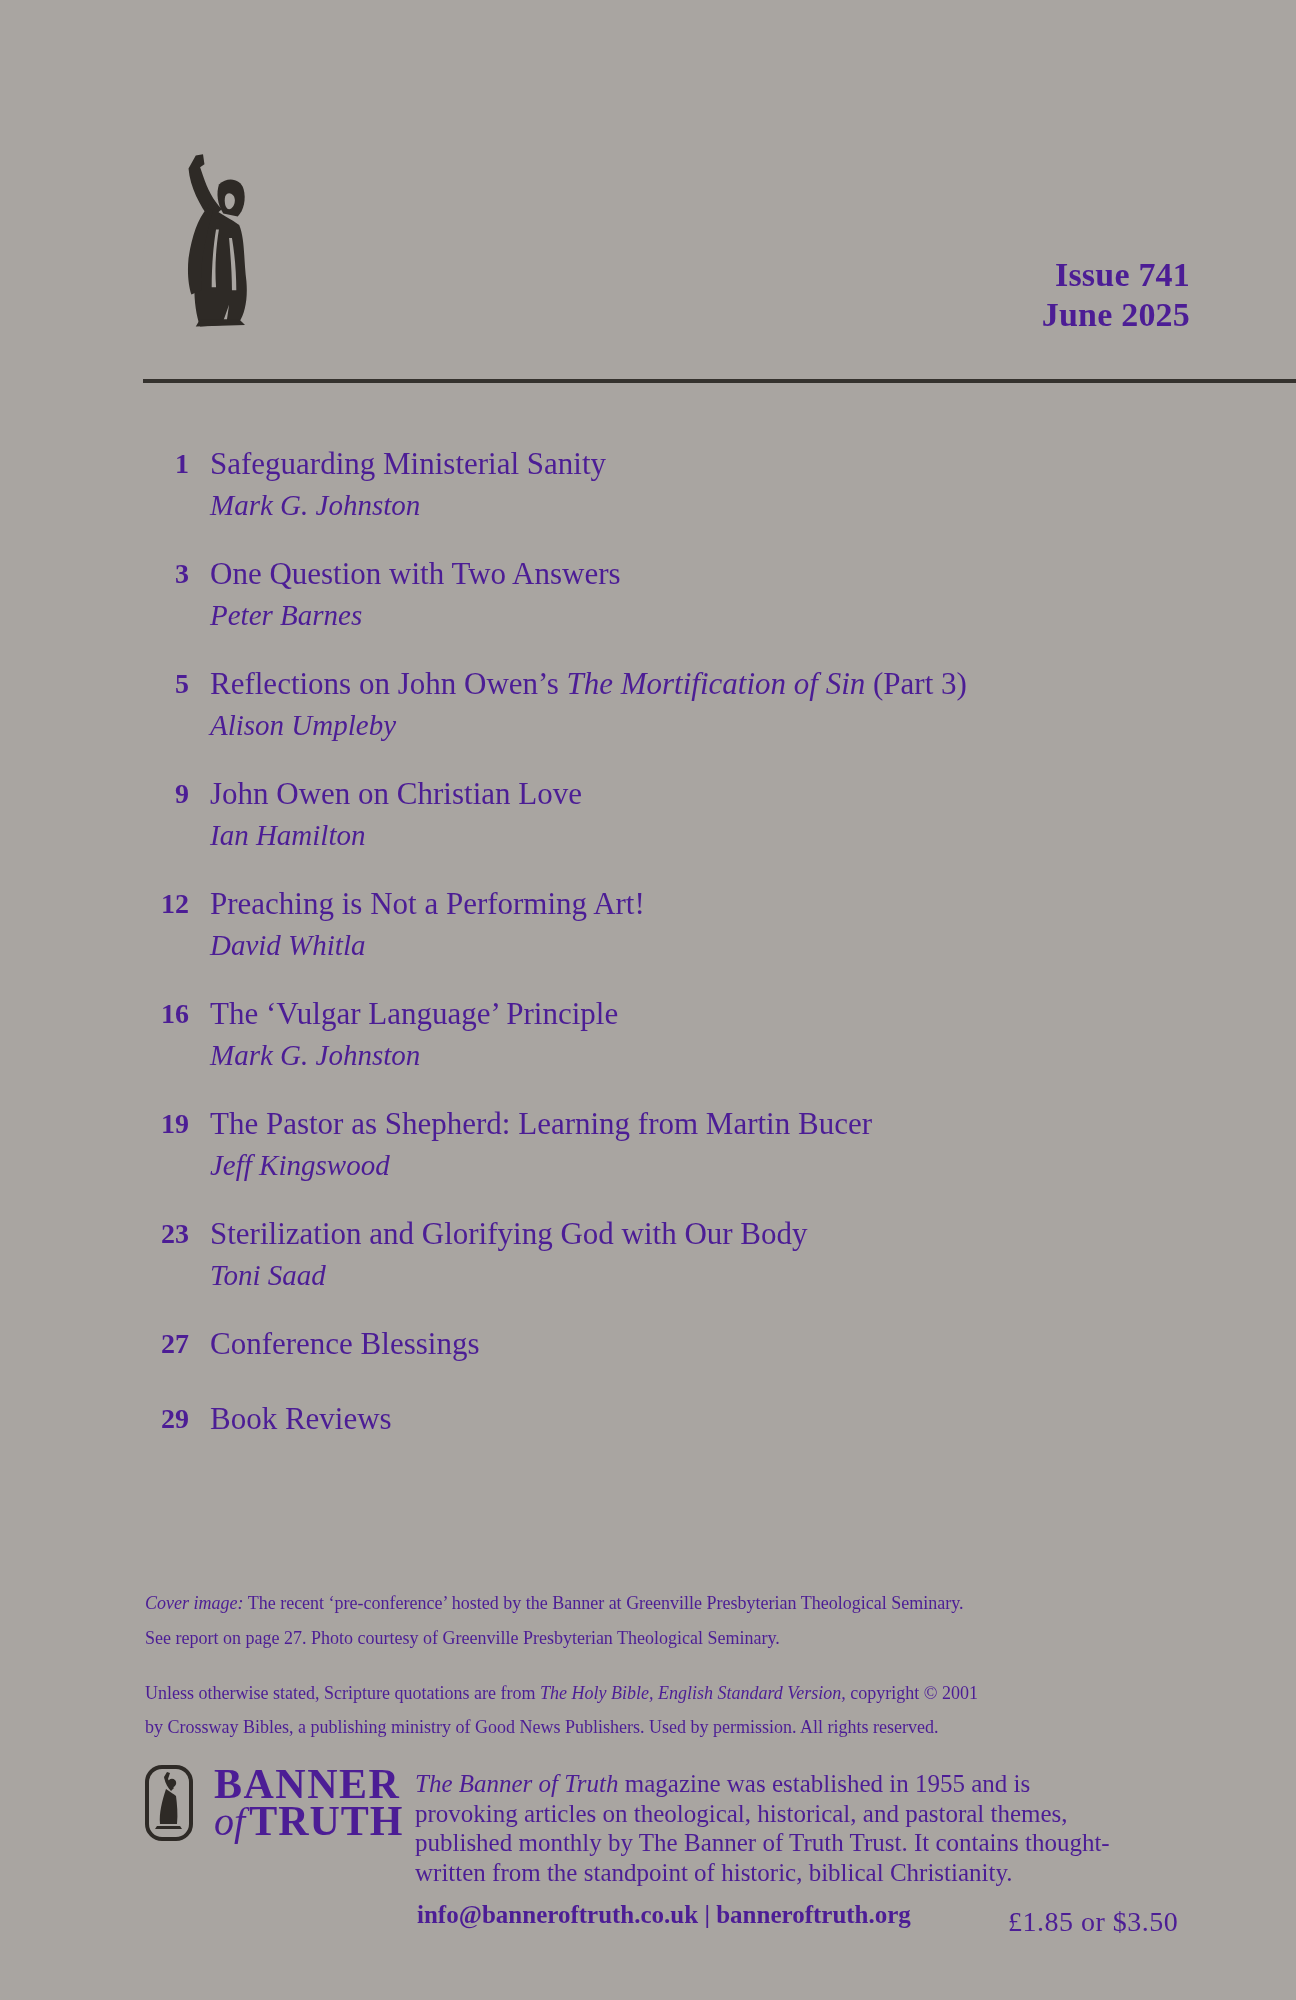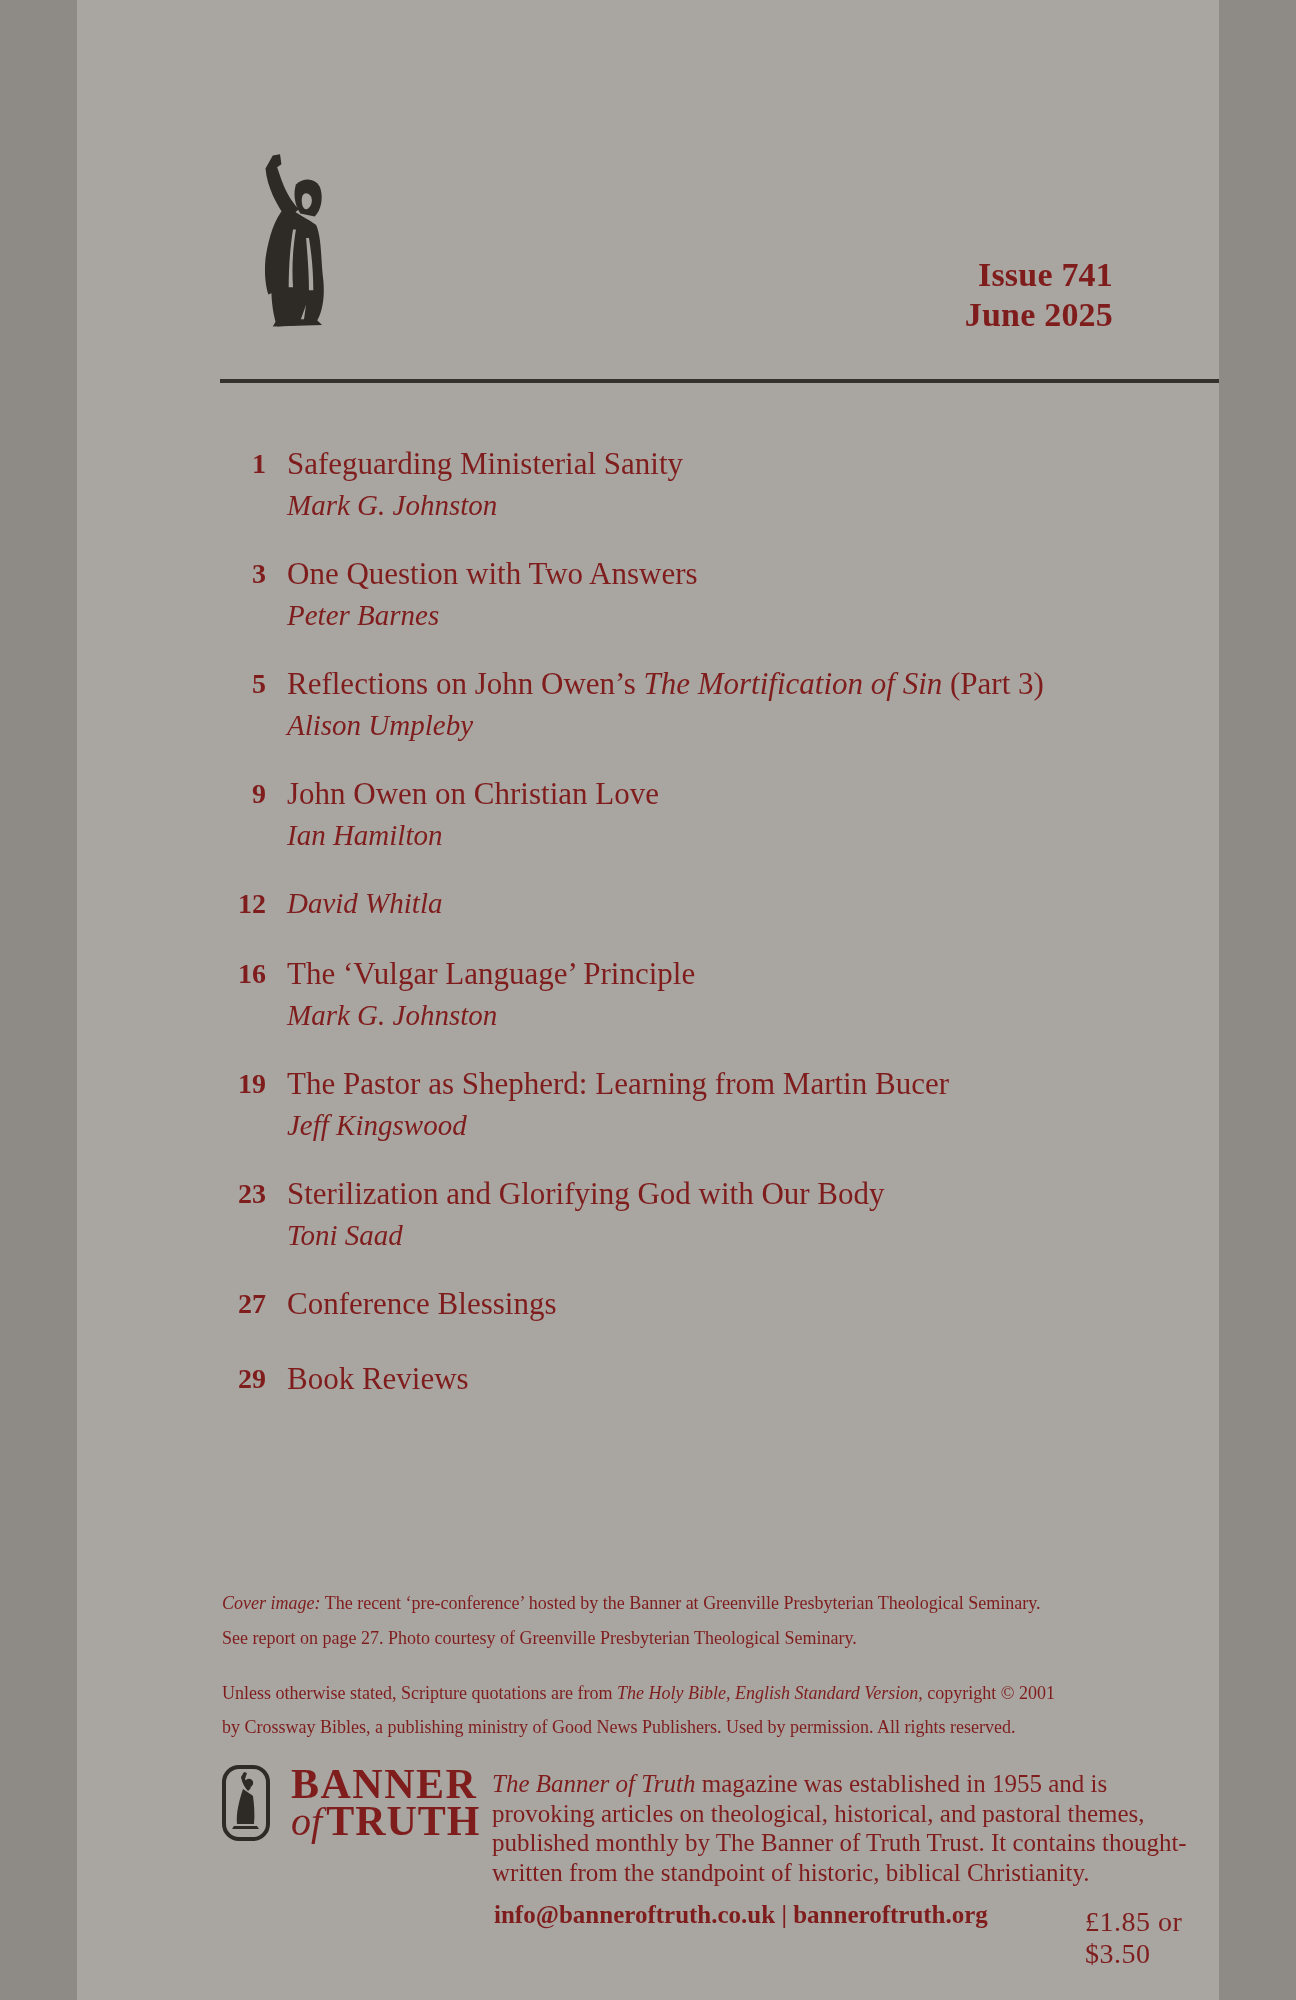--- a/index.html
+++ b/index.html
@@ -1,23 +1,23 @@
 <!DOCTYPE html>
 <html><head>
 <meta charset="utf-8">
 <style>
   html,body{margin:0;padding:0;}
   body{background:#8e8a86;}
   .page{
     position:relative;
-    width:1142px;height:2000px;
+    width:1296px;height:2000px;
     margin:0 auto;
     background:#a9a5a1;
     font-family:"Liberation Serif","DejaVu Serif",serif;
-    color:#7f1d1d;
+    color:#4c1d95;
     overflow:hidden;
   }
   
   .logo-top{position:absolute;left:148px;top:150px;width:152px;height:182px;}
   .issue-block{
     position:absolute;right:106px;top:255px;
     text-align:right;font-weight:bold;font-size:34px;line-height:40px;
     letter-spacing:.2px;
   }
   .rule{position:absolute;left:143px;right:0;top:379px;height:4px;background:#35322e;}
@@ -110,20 +110,21 @@
       <div class="toc-num">9</div>
       <div class="toc-body">
         <div class="toc-title"><span>John Owen on Christian Love</span><span class="it"></span><span></span></div>
         <div class="toc-author">Ian Hamilton</div>
       </div>
     </div>
 
     <div class="toc-row">
       <div class="toc-num">12</div>
       <div class="toc-body">
+        <div class="toc-title"><span>Preaching is Not a Performing Art!</span><span class="it"></span><span></span></div>
         <div class="toc-author">David Whitla</div>
       </div>
     </div>
 
     <div class="toc-row">
       <div class="toc-num">16</div>
       <div class="toc-body">
         <div class="toc-title"><span>The ‘Vulgar Language’ Principle</span><span class="it"></span><span></span></div>
         <div class="toc-author">Mark G. Johnston</div>
       </div>

